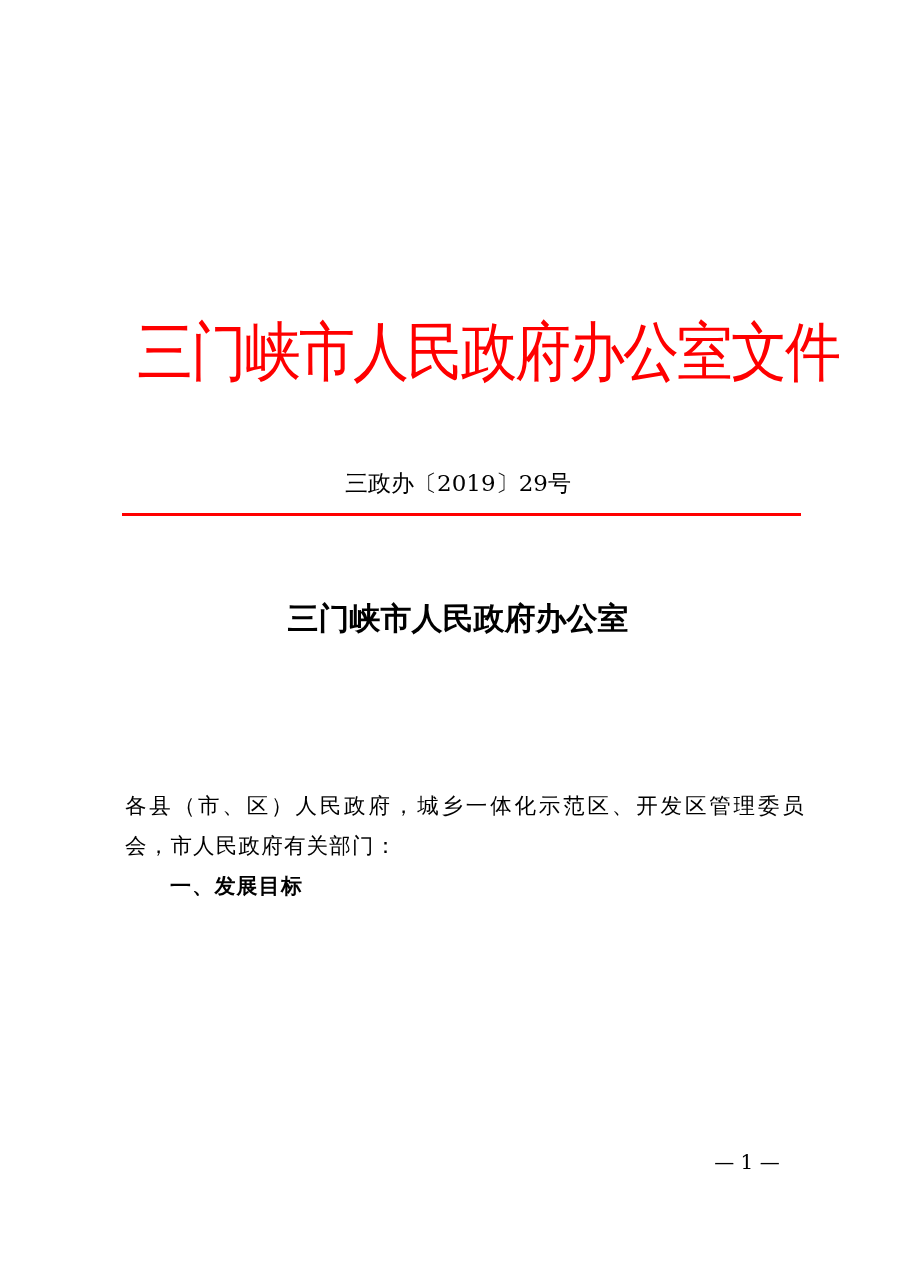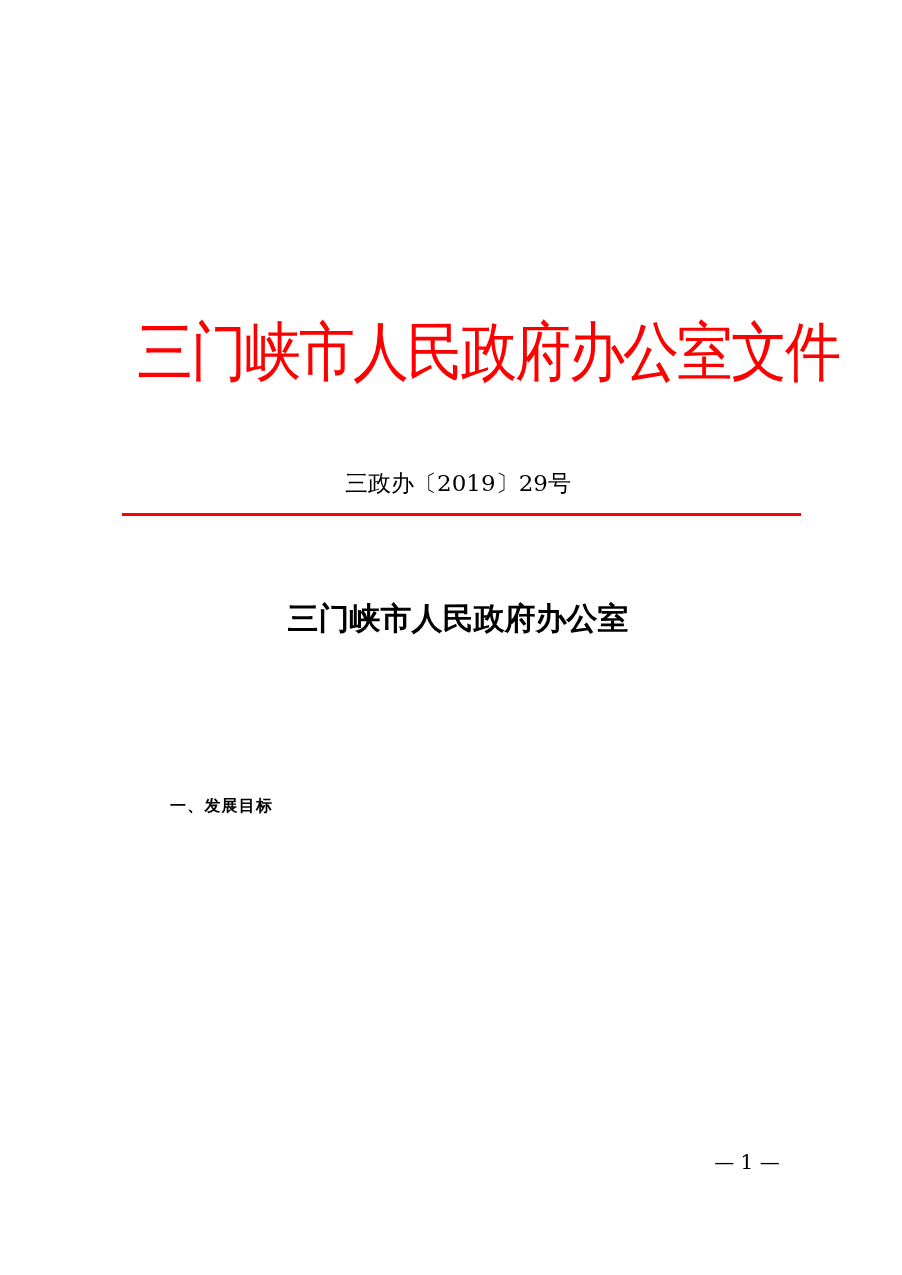--- a/index.html
+++ b/index.html
@@ -13,38 +13,39 @@
     font-family: "DejaVu Serif", "Liberation Serif", serif; font-size: 23px; line-height: 30px; white-space: nowrap; }
   .red-rule { position: absolute; left: 115px; top: 513px; width: 679px; height: 3px; background: #ff0000; }
   .doc-title { position: absolute; left: 0; width: 902px; top: 594px; text-align: center;
     font-family: "DejaVu Serif", "Liberation Serif", serif; font-weight: bold; font-size: 31px; line-height: 48px; }
   .doc-title div { white-space: nowrap; }
   .body-text { position: absolute; left: 118px; width: 680px; top: 786px;
     font-family: "DejaVu Serif", "Liberation Serif", serif; font-size: 21.5px; line-height: 40px; letter-spacing: 1.2px; }
   .para { text-align: justify; margin: 0; }
   .para.indent { text-indent: 45px; }
   .section-heading { font-family: "DejaVu Sans", "Liberation Sans", sans-serif; font-weight: bold;
-    padding-left: 45px; font-size: 16px; }
+    padding-left: 45px; font-size: 21px; }
   .page-number { position: absolute; left: 690px; top: 1150px; width: 100px; text-align: center;
     font-family: "DejaVu Serif", "Liberation Serif", serif; font-size: 20px; line-height: 24px; white-space: nowrap; }
 </style>
 </head>
 <body>
 
 <div class="page">
 
   <div class="red-title">三门峡市人民政府办公室文件</div>
 
   <div class="doc-number">三政办〔2019〕29号</div>
 
   <div class="red-rule"></div>
 
   <div class="doc-title">
     <div>三门峡市人民政府办公室</div>
   </div>
 
   <div class="body-text">
+    <p class="para">各县（市、区）人民政府，城乡一体化示范区、开发区管理委员会，市人民政府有关部门：</p>
     <div class="section-heading">一、发展目标</div>
   </div>
 
   <div class="page-number">— 1 —</div>
 
 </div>
 
 </body></html>

